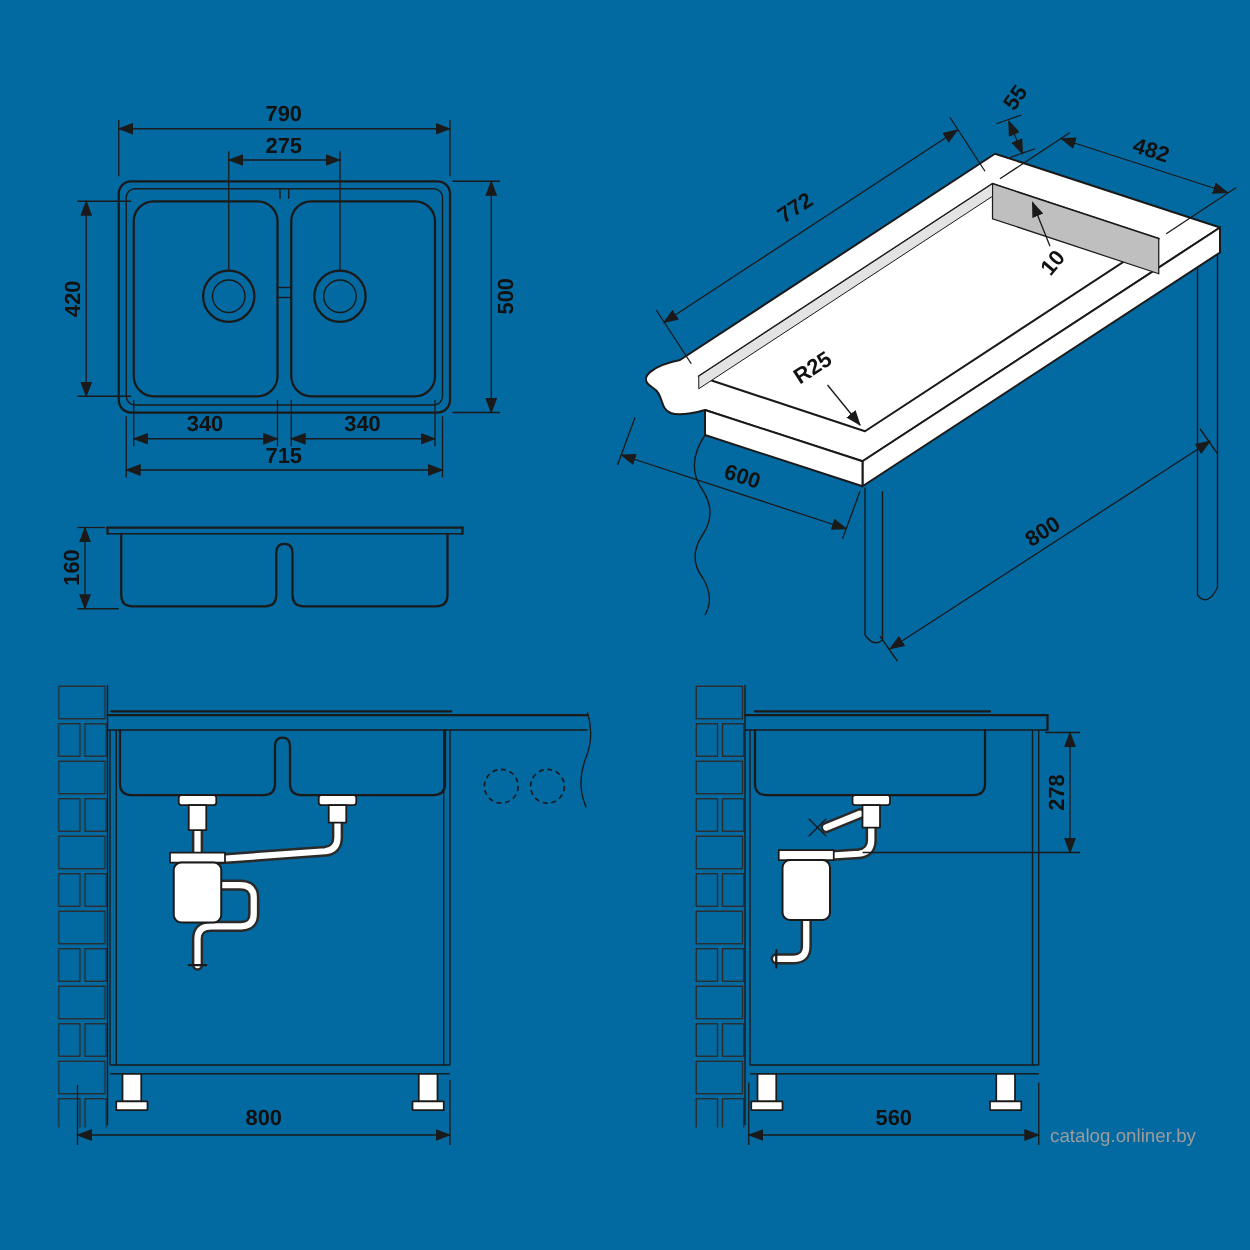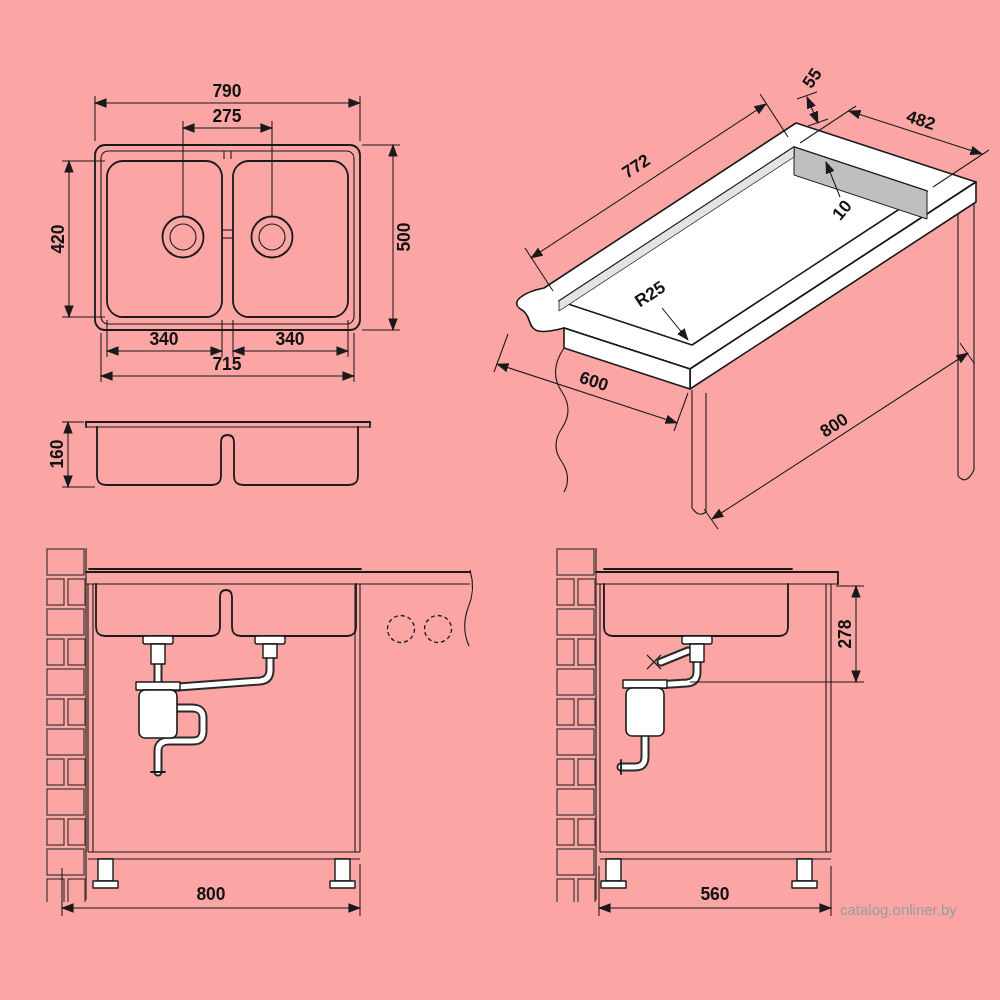--- a/index.html
+++ b/index.html
@@ -1,16 +1,16 @@
 <!DOCTYPE html>
 <html><head>
 <meta charset="utf-8">
 <style>
   html,body{margin:0;padding:0;background:#fff}
-  .wrap{width:1000px;height:1000px;background:#fca5a5;position:relative;font-family:"Liberation Sans",sans-serif}
+  .wrap{width:1000px;height:1000px;background:#0369a1;position:relative;font-family:"Liberation Sans",sans-serif}
   svg{display:block}
   .draw{stroke:#1a1a1a;fill:none;stroke-width:1.8;stroke-linecap:round;stroke-linejoin:round}
   .thin{stroke:#1a1a1a;fill:none;stroke-width:1.1}
   .ext{stroke:#1a1a1a;fill:none;stroke-width:1.05}
   .dim{stroke:#1a1a1a;fill:none;stroke-width:1.05;marker-start:url(#arr);marker-end:url(#arr)}
   .lead{stroke:#1a1a1a;fill:none;stroke-width:1.05;marker-end:url(#arr)}
   .fillw{fill:#fff;stroke:#1a1a1a;stroke-width:1.6;stroke-linejoin:round}
   .fillw2{fill:#fff;stroke:#1a1a1a;stroke-width:1.4;stroke-linejoin:round}
   .pipe-o{stroke:#2a2a2a;stroke-width:9;fill:none;stroke-linecap:round;stroke-linejoin:round}
   .pipe-i{stroke:#fff;stroke-width:5;fill:none;stroke-linecap:round;stroke-linejoin:round}

